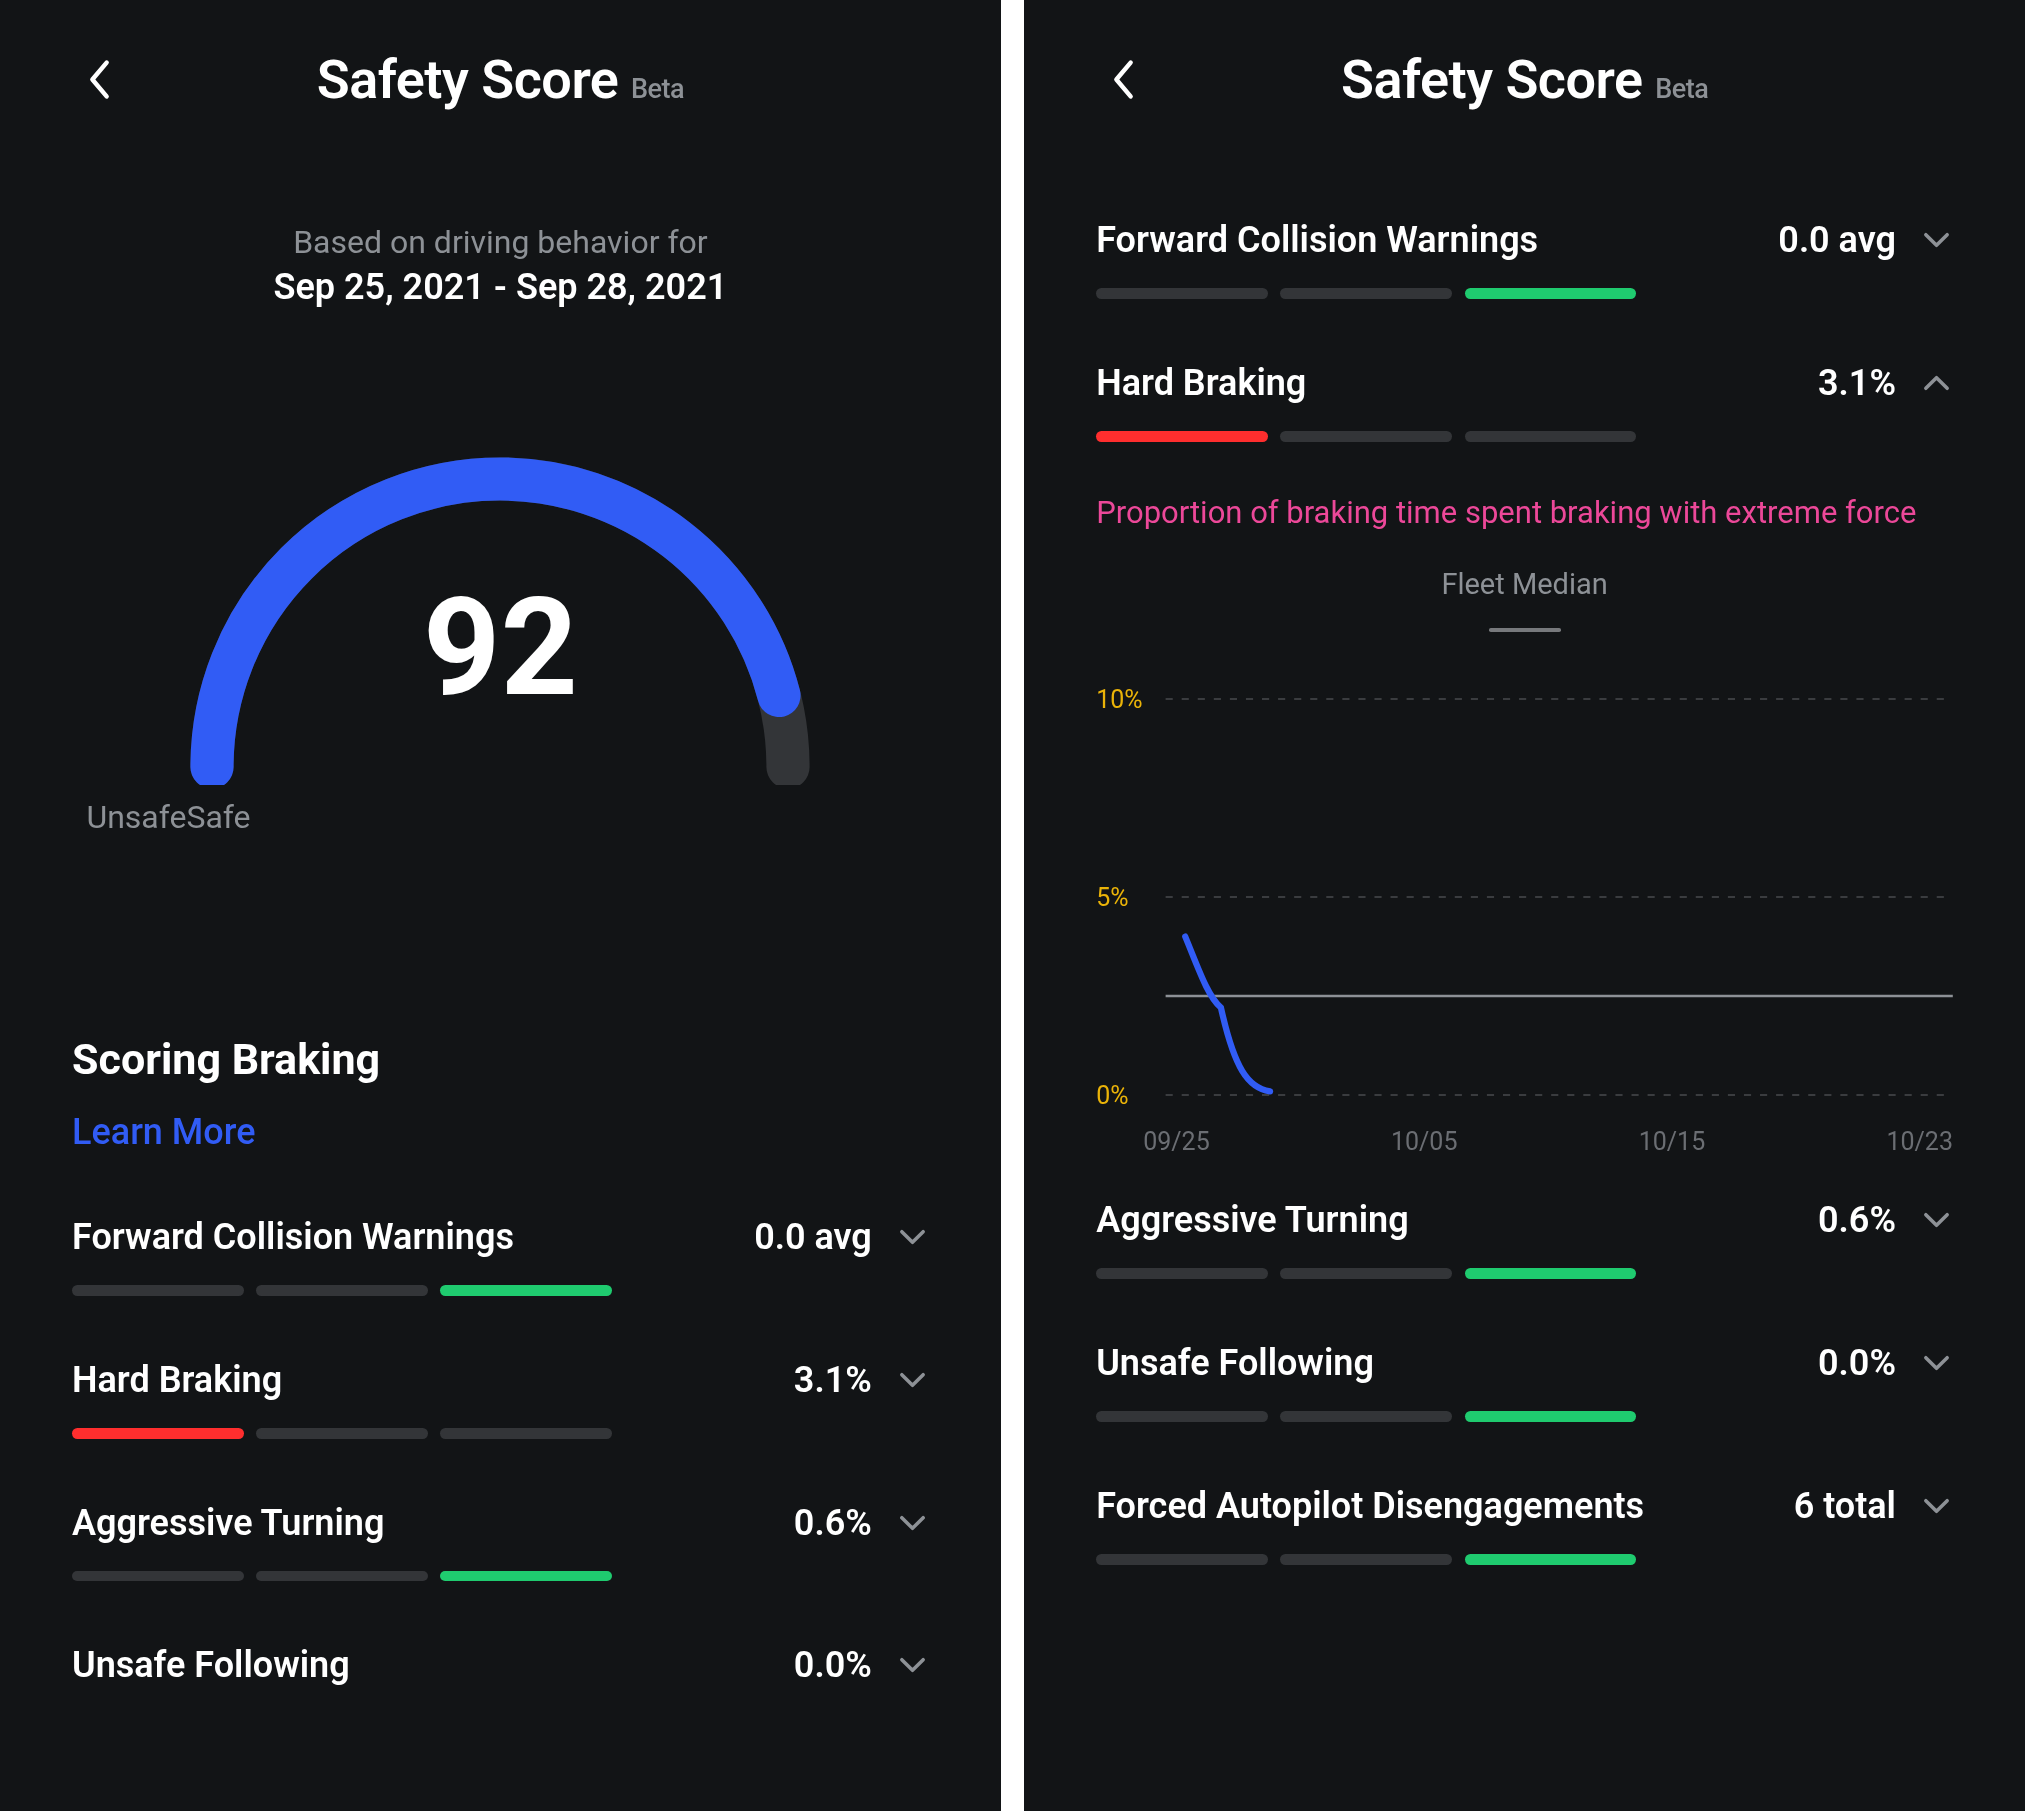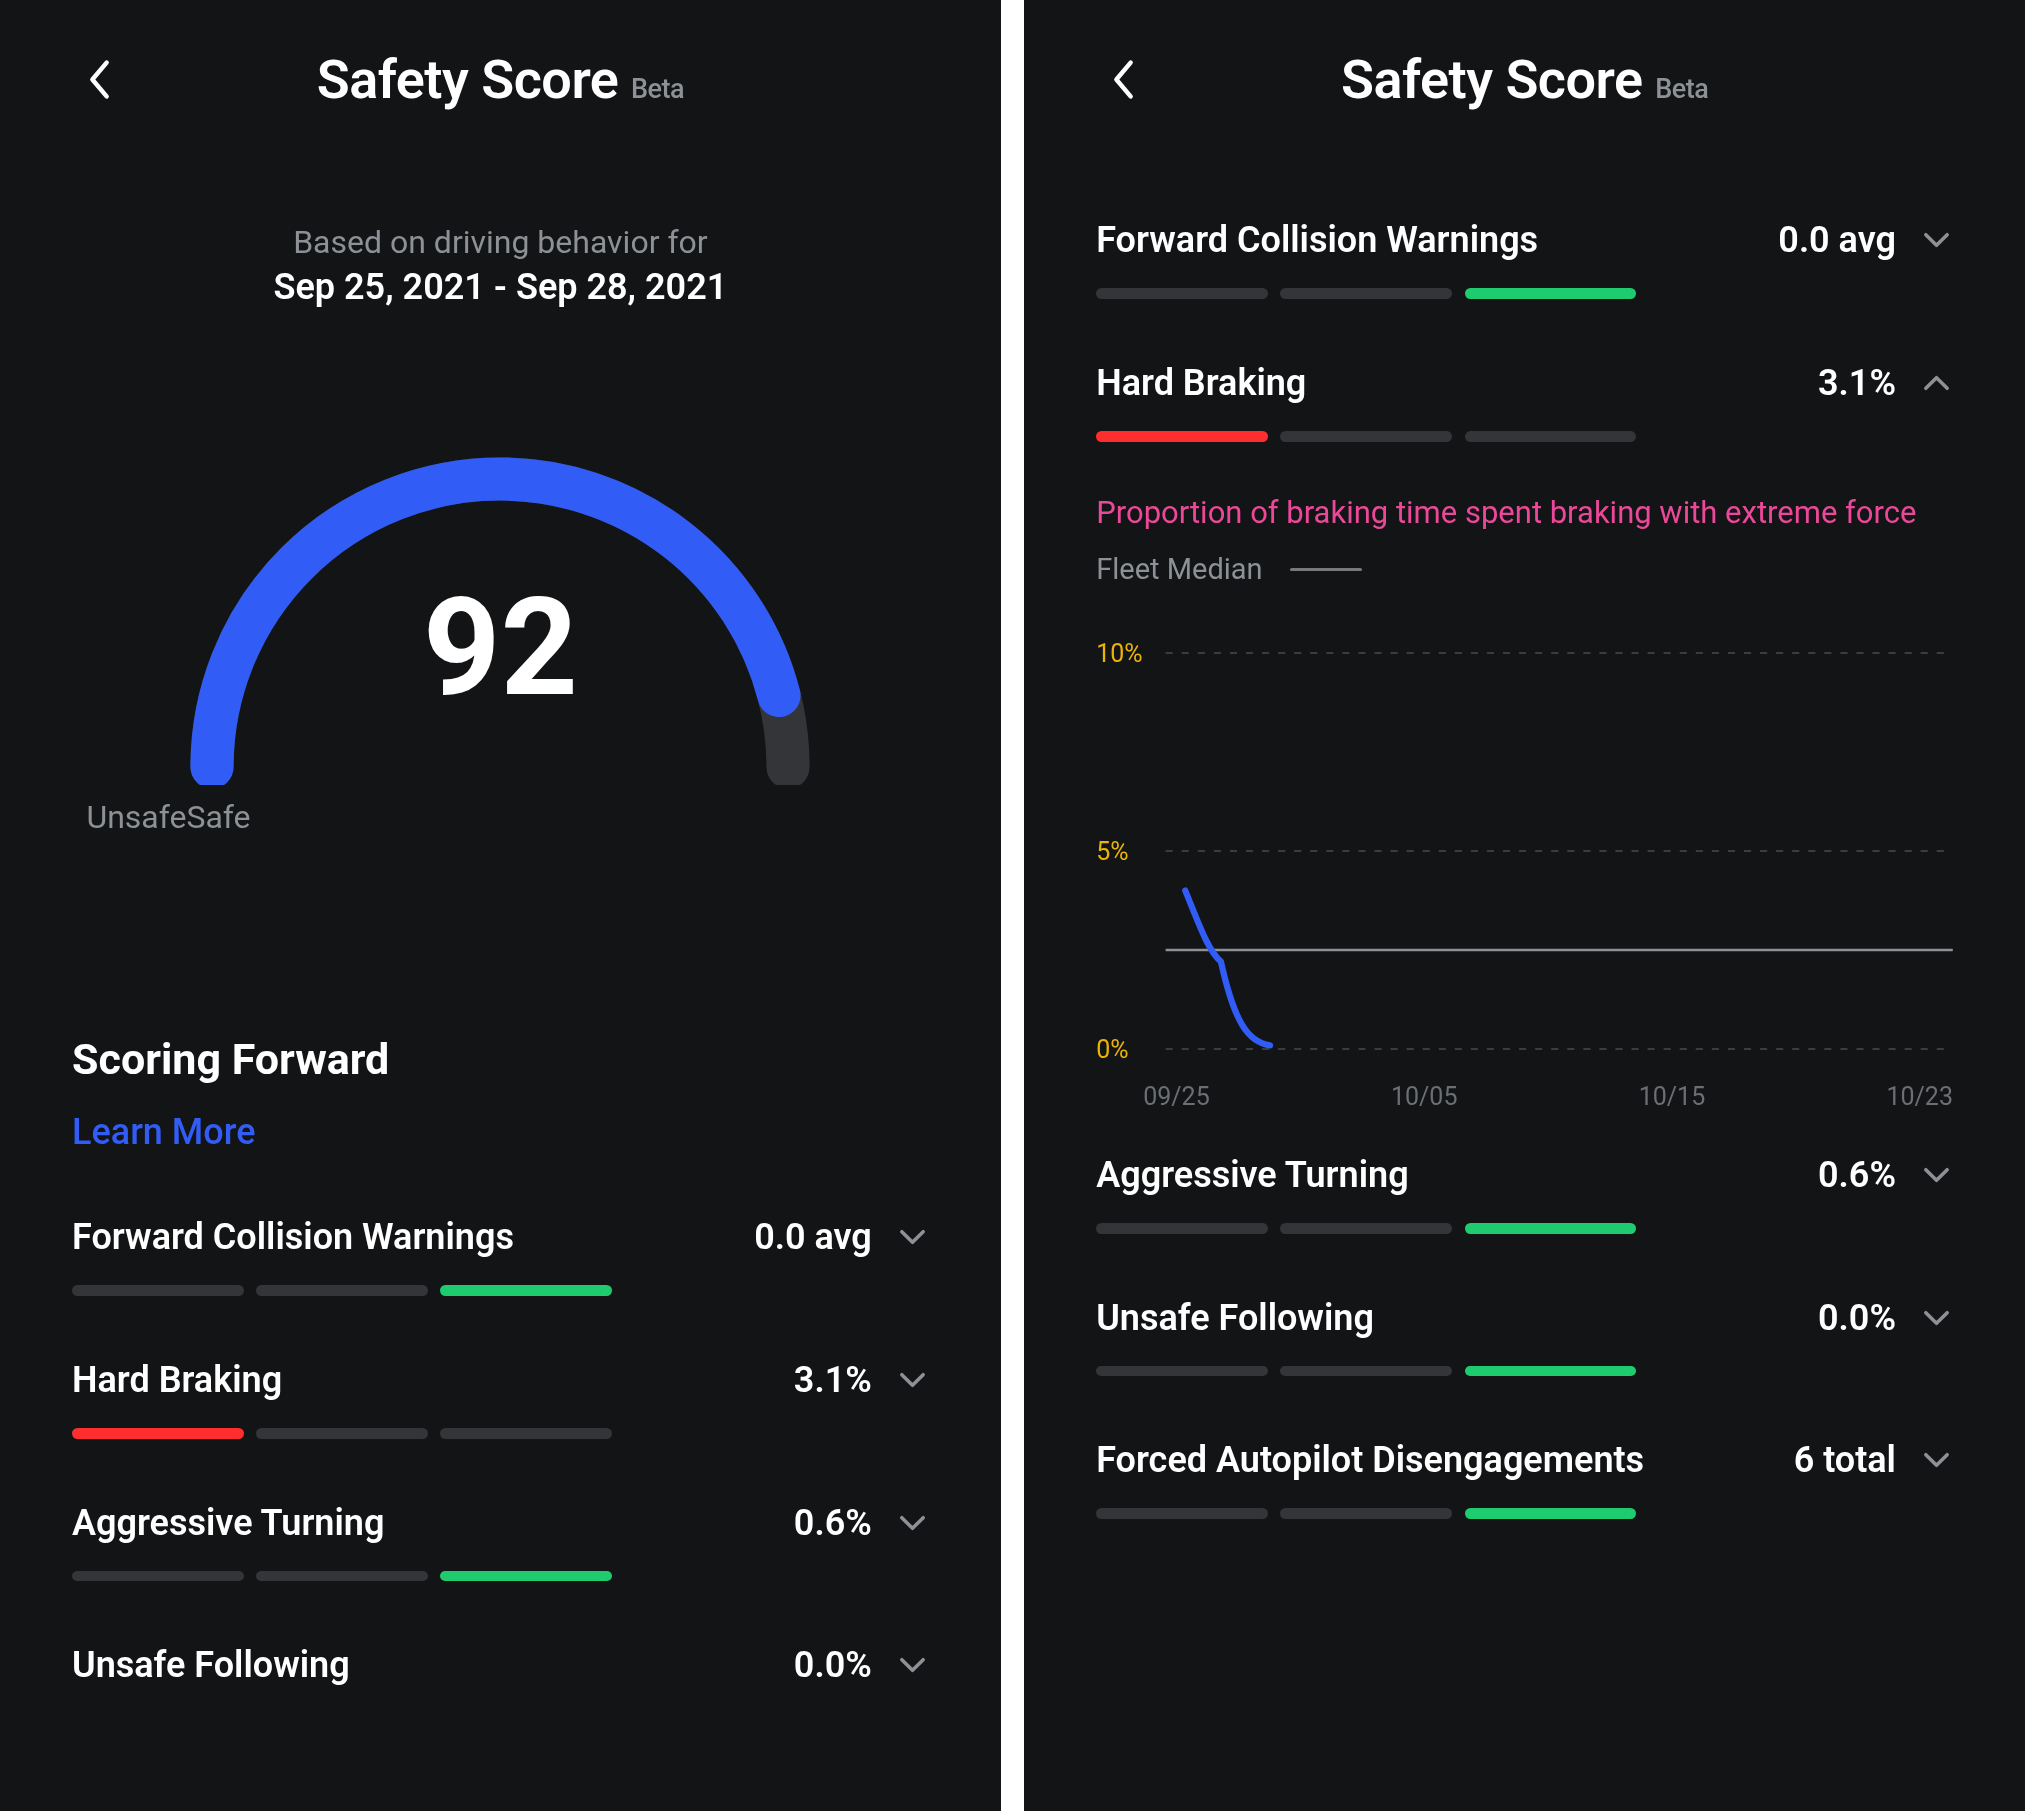--- a/index.html
+++ b/index.html
@@ -146,21 +146,22 @@
   
   .detail-desc {
     color: #ec4899;
     font-size: 31px;
     line-height: 1.35;
     margin-top: 50px;
   }
   .legend {
     display: flex; align-items: center; gap: 27px;
     color: #8d9196; font-size: 29px;
-    margin-top: 19px;
+    margin-top: 34px;
+    flex-direction: column;
   }
   .legend-line {
     width: 72px; height: 3.6px; background: #77797c; border-radius: 1.8px;
   }
   .chart {
     margin-top: 40px;
     position: relative;
     height: 450px;
   }
   .chart svg { position: absolute; inset: 0; width: 100%; height: 100%; }
@@ -215,21 +216,21 @@
             <path d="M 60 400 A 320 320 0 0 1 700 400" stroke="#315cf5" stroke-width="48" fill="none" stroke-linecap="round" pathLength="100" stroke-dasharray="92 100"></path>
           </svg>
           <div class="gauge-score">92</div>
         </div>
         <div class="gauge-labels">
           <span>Unsafe</span>
           <span>Safe</span>
         </div>
       </div>
 
-      <div class="section-title">Scoring Forward</div>
+      <div class="section-title">Scoring Braking</div>
       <a class="learn-more">Learn More</a>
 
       
       <div class="factor">
         <div class="factor-head">
           <div class="f-label">Forward Collision Warnings</div>
           <div class="f-right">
             <div class="f-value">0.0 avg</div>
             <div class="chev">
                 <svg viewBox="0 0 30 18" fill="none">

